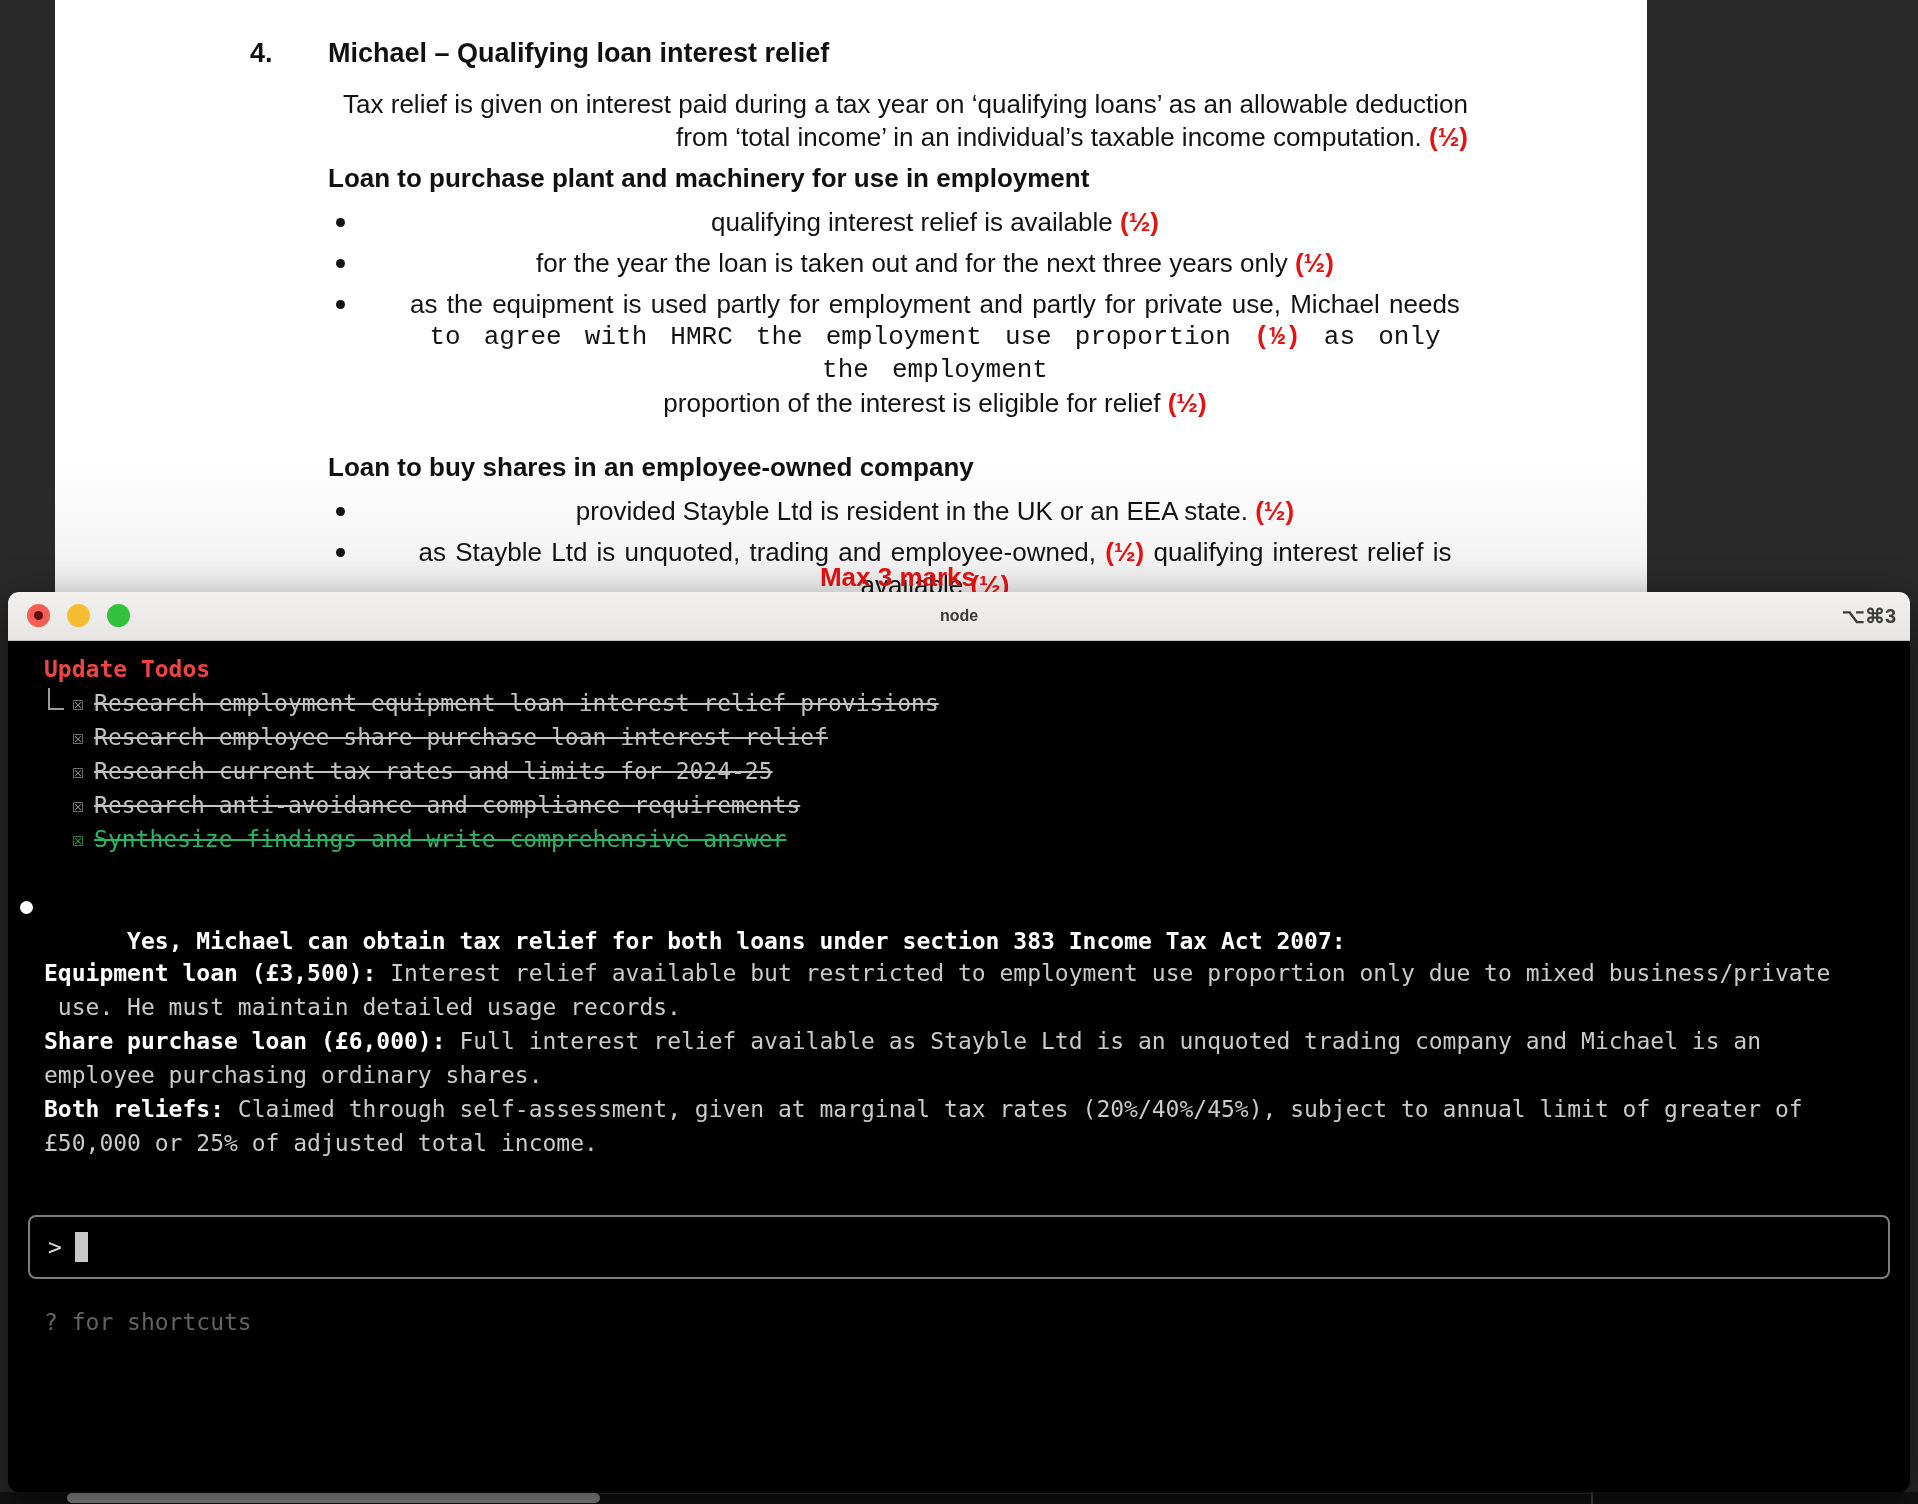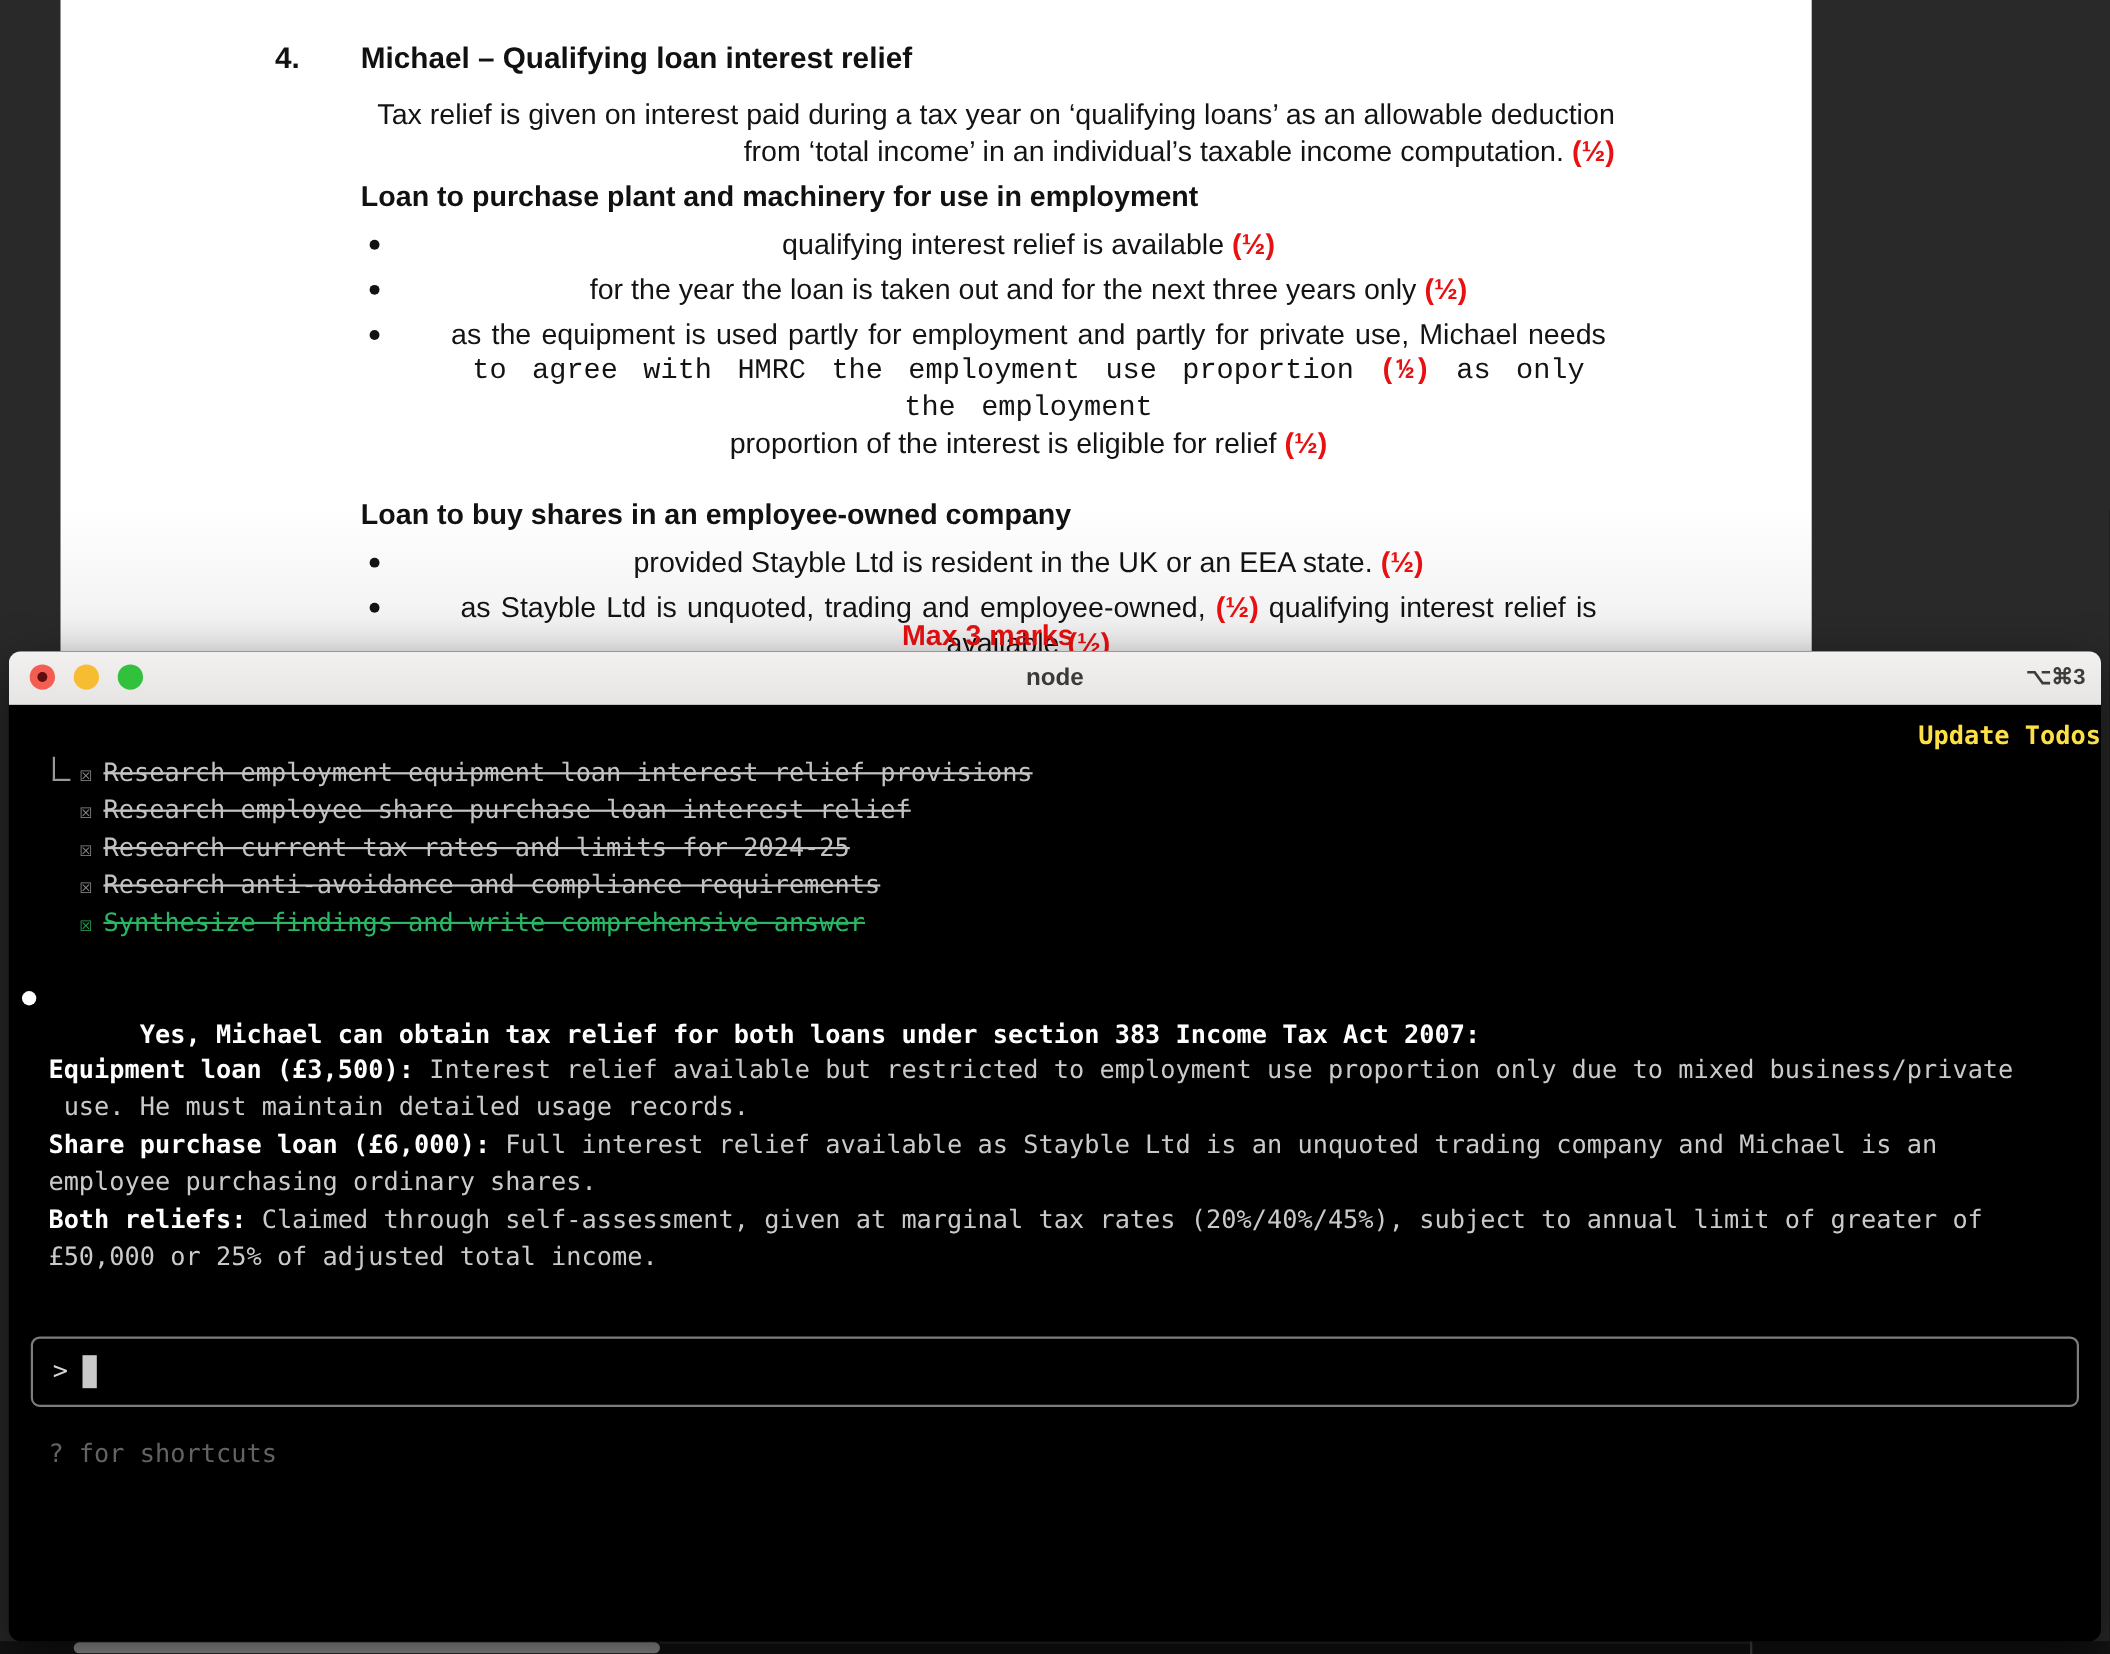--- a/index.html
+++ b/index.html
@@ -61,35 +61,35 @@
   .tl{position:absolute;top:12px;width:23px;height:23px;border-radius:50%;}
   .tl-close{left:19px;background:#f35d52;}
   .tl-close::after{
     content:"";position:absolute;left:7px;top:7px;width:9px;height:9px;
     border-radius:50%;background:#5e0d10;
   }
   .tl-min{left:59px;background:#f7bd32;}
   .tl-zoom{left:99px;background:#32c13c;}
   .wtitle{
     position:absolute;left:0;right:0;top:0;height:48px;line-height:48px;
-    text-align:center;font-size:22px;font-weight:bold;color:#3a3a3a;
+    text-align:center;font-size:16px;font-weight:bold;color:#3a3a3a;
   }
   .wshort{
     position:absolute;right:14px;top:0;height:48px;line-height:48px;
     font-size:20px;color:#3d3d3d;font-weight:600;
   }
 
   .tbody{
     position:absolute;left:0;top:48px;right:0;bottom:0;
     padding:12px 0 0 36px;
     font-family:"DejaVu Sans Mono",monospace;
     font-size:23px;color:#cacaca;
   }
   .ln{height:34px;line-height:34px;white-space:pre;}
-  .tool-h{font-weight:bold;color:#fde047;text-align:right;}
+  .tool-h{font-weight:bold;color:#ef4444;}
   .todo-row{display:flex;align-items:center;}
   .conn{
     width:14px;height:20px;margin:-8px 0 0 4px;
     border-left:2px solid #9a9a9a;border-bottom:2px solid #9a9a9a;
     flex:0 0 auto;
   }
   .conn.hide{visibility:hidden;}
   .cbx{margin:0 10px 0 8px;font-size:20px;color:#8f8f8f;flex:0 0 auto;}
   .todo-txt{
     color:#c2c2c2;text-decoration:line-through;text-decoration-thickness:2px;

